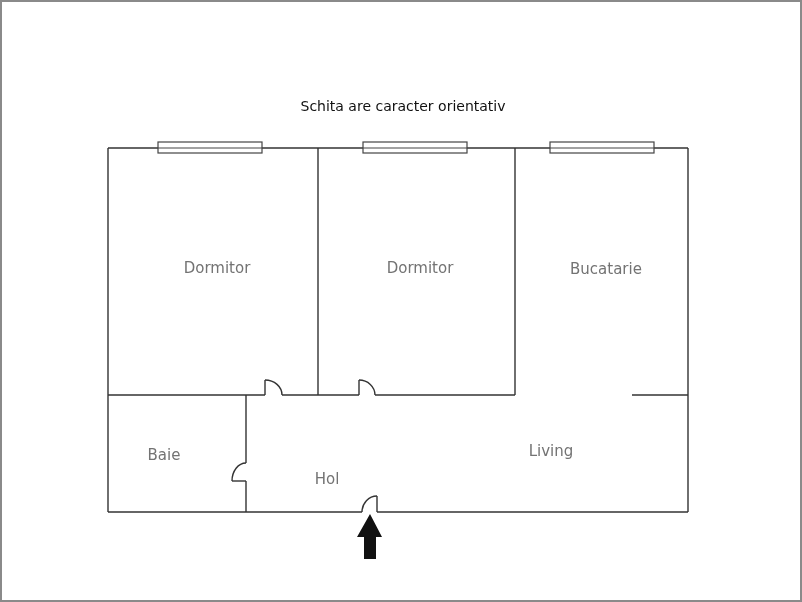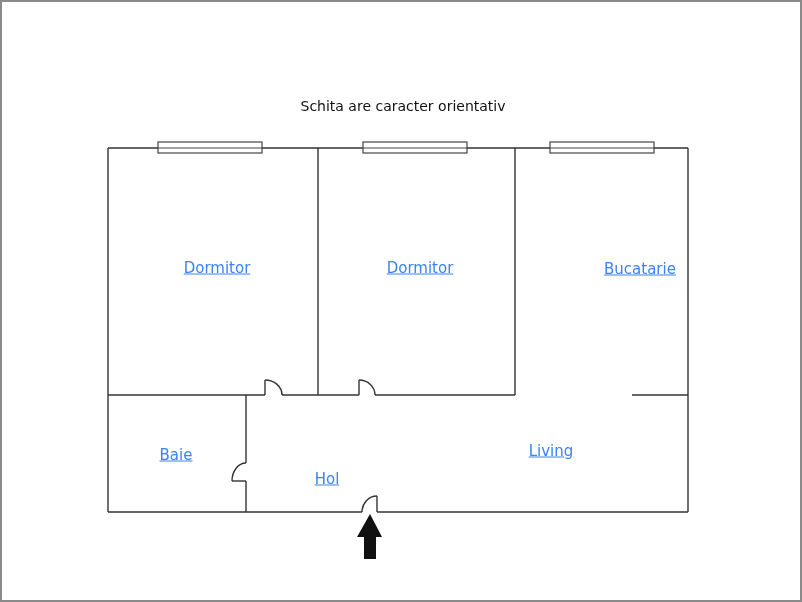--- a/index.html
+++ b/index.html
@@ -24,25 +24,24 @@
       background: #ffffff;
     }
     .plan-svg {
       position: absolute;
       left: 0;
       top: 0;
     }
     .label {
       position: absolute;
       font-size: 15px;
-      color: #3b82f6;
+      color: #737373;
       white-space: nowrap;
       transform: translate(-50%, -50%);
       line-height: 1;
-      text-decoration: underline;
     }
     .title {
       position: absolute;
       left: 403px;
       top: 68px;
       transform: translate(-50%, -50%);
       font-size: 14px;
       color: #111111;
       white-space: nowrap;
       margin-top: 38px;
@@ -119,16 +118,16 @@
     </g>
   </g>
 
   <g>
     <polygon points="370,514 382,537 376,537 376,559 364,559 364,537 357,537" fill="#111111"></polygon>
   </g>
 </svg>
 
 <div class="label" style="left:217px; top:268px;">Dormitor</div>
 <div class="label" style="left:420px; top:268px;">Dormitor</div>
-<div class="label" style="left:640px; top:269px;">Bucatarie</div>
-<div class="label" style="left:176px; top:455px;">Baie</div>
+<div class="label" style="left:606px; top:269px;">Bucatarie</div>
+<div class="label" style="left:164px; top:455px;">Baie</div>
 <div class="label" style="left:327px; top:479px;">Hol</div>
 <div class="label" style="left:551px; top:451px;">Living</div>
 
 </body></html>

